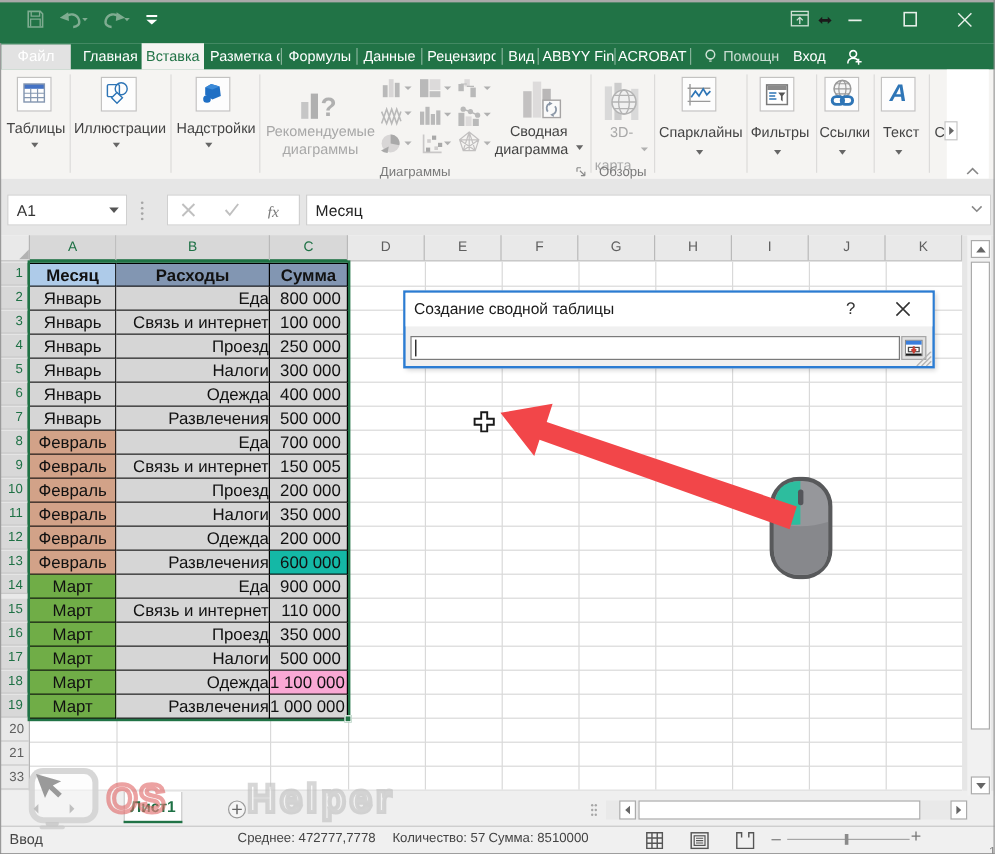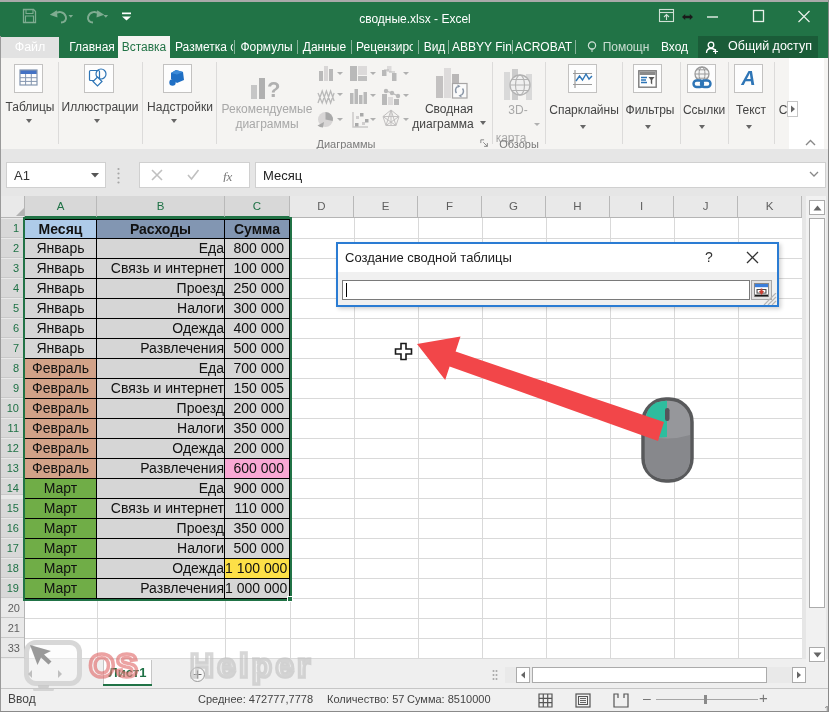--- a/index.html
+++ b/index.html
@@ -51,21 +51,20 @@
 #rightedge { left:828px; top:0; width:1px; height:712px; background:#8a8a8a; }
 #bottomedge { left:0; top:711px; width:829px; height:1px; background:#8a8a8a; }
 #leftedge { left:0; top:36px; width:1px; height:676px; background:#9a9a9a; }
 </style>
 </head>
 <body>
 <div id="app">
 
 <div class="abs" id="titlebar"></div>
 <div class="abs" id="topline"></div>
-<div class="abs" id="title">сводные.xlsx - Excel</div>
 <svg class="abs" id="qat" style="left:20px;top:6px;" width="120" height="22" viewBox="0 0 120 22">
   <g stroke="#7fac91" fill="none" stroke-width="1.3">
     <path d="M3.5 3.5 h10 l2 2 v11 h-12 z"></path>
     <path d="M6 3.5 v4 h7 v-4 M5.5 16 v-6 h8 v6" stroke-width="1.1"></path>
   </g>
   <g stroke="#7fac91" fill="none" stroke-width="2">
     <path d="M34.5 8.5 C38 4.5 44 5.5 45.8 10.5 C47 14.5 44 16.5 41 16.5"></path>
     <path d="M79.5 8.5 C76 4.5 70 5.5 68.2 10.5 C67 14.5 70 16.5 73 16.5"></path>
   </g>
   <g fill="#7fac91">
@@ -104,21 +103,20 @@
 <div class="tab" style="left:356px;width:57px;overflow:hidden;">Рецензиро</div>
 <div class="tabdiv" style="left:418px;top:40px;"></div>
 <div class="tab" style="left:422px;width:25px;">Вид</div>
 <div class="tabdiv" style="left:448px;top:40px;"></div>
 <div class="tab" style="left:452px;width:56px;">ABBYY Fin</div>
 <div class="tabdiv" style="left:512px;top:40px;"></div>
 <div class="tab" style="left:515px;width:55px;">ACROBAT</div>
 <div class="tabdiv" style="left:575px;top:40px;"></div>
 <div class="tab" style="left:600px;width:52px;opacity:0.75;">Помощн</div>
 <div class="tab" style="left:659px;width:31px;">Вход</div>
-<div class="tab" id="sharebox"><span style="margin-left:24px;">Общий доступ</span></div>
 <svg class="abs" style="left:585px;top:40px;" width="14" height="15" viewBox="0 0 14 15">
       <circle cx="7" cy="5.5" r="3.6" fill="none" stroke="#cfe0d5" stroke-width="1.2"></circle>
       <path d="M5.7 9 L8.3 9 M6 11 L8 11" stroke="#cfe0d5" stroke-width="1.1"></path>
     </svg>
 <svg class="abs" style="left:704px;top:41px;" width="16" height="14" viewBox="0 0 16 14">
       <circle cx="7" cy="4" r="2.8" fill="none" stroke="#fff" stroke-width="1.3"></circle>
       <path d="M2.5 12 C2.5 8.5 5 7.5 7 7.5 C9 7.5 10.5 8.3 11 9.5" fill="none" stroke="#fff" stroke-width="1.3"></path>
       <path d="M11.5 8 L11.5 13 M9 10.5 L14 10.5" stroke="#fff" stroke-width="1.2"></path>
     </svg>
 
@@ -438,36 +436,36 @@
 <div class="cell cL" style="left:97px;top:399px;width:128px;height:20px;background:#d6d6d6;">Проезд</div>
 <div class="cell cR" style="left:225px;top:399px;width:65px;height:20px;background:#d6d6d6;">200 000</div>
 <div class="cell cC" style="left:25px;top:419px;width:72px;height:20px;background:#d2a288;">Февраль</div>
 <div class="cell cL" style="left:97px;top:419px;width:128px;height:20px;background:#d6d6d6;">Налоги</div>
 <div class="cell cR" style="left:225px;top:419px;width:65px;height:20px;background:#d6d6d6;">350 000</div>
 <div class="cell cC" style="left:25px;top:439px;width:72px;height:20px;background:#d2a288;">Февраль</div>
 <div class="cell cL" style="left:97px;top:439px;width:128px;height:20px;background:#d6d6d6;">Одежда</div>
 <div class="cell cR" style="left:225px;top:439px;width:65px;height:20px;background:#d6d6d6;">200 000</div>
 <div class="cell cC" style="left:25px;top:459px;width:72px;height:20px;background:#d2a288;">Февраль</div>
 <div class="cell cL" style="left:97px;top:459px;width:128px;height:20px;background:#d6d6d6;">Развлечения</div>
-<div class="cell cR" style="left:225px;top:459px;width:65px;height:20px;background:#f9a8d4;">600 000</div>
+<div class="cell cR" style="left:225px;top:459px;width:65px;height:20px;background:#14b8a6;">600 000</div>
 <div class="cell cC" style="left:25px;top:479px;width:72px;height:20px;background:#70ad47;">Март</div>
 <div class="cell cL" style="left:97px;top:479px;width:128px;height:20px;background:#d6d6d6;">Еда</div>
 <div class="cell cR" style="left:225px;top:479px;width:65px;height:20px;background:#d6d6d6;">900 000</div>
 <div class="cell cC" style="left:25px;top:499px;width:72px;height:20px;background:#70ad47;">Март</div>
 <div class="cell cL" style="left:97px;top:499px;width:128px;height:20px;background:#d6d6d6;">Связь и интернет</div>
 <div class="cell cR" style="left:225px;top:499px;width:65px;height:20px;background:#d6d6d6;">110 000</div>
 <div class="cell cC" style="left:25px;top:519px;width:72px;height:20px;background:#70ad47;">Март</div>
 <div class="cell cL" style="left:97px;top:519px;width:128px;height:20px;background:#d6d6d6;">Проезд</div>
 <div class="cell cR" style="left:225px;top:519px;width:65px;height:20px;background:#d6d6d6;">350 000</div>
 <div class="cell cC" style="left:25px;top:539px;width:72px;height:20px;background:#70ad47;">Март</div>
 <div class="cell cL" style="left:97px;top:539px;width:128px;height:20px;background:#d6d6d6;">Налоги</div>
 <div class="cell cR" style="left:225px;top:539px;width:65px;height:20px;background:#d6d6d6;">500 000</div>
 <div class="cell cC" style="left:25px;top:559px;width:72px;height:20px;background:#70ad47;">Март</div>
 <div class="cell cL" style="left:97px;top:559px;width:128px;height:20px;background:#d6d6d6;">Одежда</div>
-<div class="cell cR" style="left:225px;top:559px;width:65px;height:20px;background:#fde047;">1 100 000</div>
+<div class="cell cR" style="left:225px;top:559px;width:65px;height:20px;background:#f9a8d4;">1 100 000</div>
 <div class="cell cC" style="left:25px;top:579px;width:72px;height:20px;background:#70ad47;">Март</div>
 <div class="cell cL" style="left:97px;top:579px;width:128px;height:20px;background:#d6d6d6;">Развлечения</div>
 <div class="cell cR" style="left:225px;top:579px;width:65px;height:20px;background:#d6d6d6;">1 000 000</div>
 <div class="abs" style="left:23px;top:217px;width:269px;height:384px;border:2px solid #217346;"></div>
 <div class="abs" style="left:287px;top:596px;width:6px;height:6px;background:#217346;border:1px solid #fff;"></div>
 </div>
 
 <div id="overlays" style="position:absolute;left:0;top:0;width:0;height:0;z-index:50;">
 
 <div class="abs" style="left:336px;top:242px;width:443px;height:65px;background:#f0f0f0;border:2px solid #2b7cd3;box-shadow:2px 2px 4px rgba(0,0,0,0.18);"></div>
@@ -513,21 +511,21 @@
 </svg>
 <svg class="abs" style="left:26px;top:669px;" width="38" height="10" viewBox="0 0 38 10">
         <g fill="rgba(185,185,185,0.9)">
           <path d="M6 1 L2 5 L6 9 z"></path>
           <path d="M32 1 L36 5 L32 9 z"></path>
         </g>
       </svg>
 <div class="abs" style="left:38px;top:685px;width:11px;height:4px;background:rgba(200,200,200,0.85);border-radius:0 0 3px 3px;"></div>
 <div class="abs" style="left:33px;top:688px;width:21px;height:3px;background:rgba(200,200,200,0.7);border-radius:2px;"></div>
 <div class="abs" style="left:89px;top:647px;font-size:33px;font-weight:bold;letter-spacing:1px;color:rgba(255,255,255,0.3);-webkit-text-stroke:3.5px rgba(222,95,95,0.58);">OS</div>
-<div class="abs" style="left:150px;top:647px;font-size:33px;font-weight:bold;letter-spacing:3.5px;color:rgba(255,255,255,0.25);padding-left:40px;-webkit-text-stroke:3.5px rgba(190,190,190,0.62);">Helper</div>
+<div class="abs" style="left:166px;top:647px;font-size:33px;font-weight:bold;letter-spacing:3.5px;color:rgba(255,255,255,0.25);padding-left:40px;-webkit-text-stroke:3.5px rgba(190,190,190,0.62);">Helper</div>
 </div>
 
 <div class="abs" id="vsb"></div>
 <div class="abs" id="tabbar"></div>
 <div class="abs" id="statusbar"></div>
 <div id="bottom-content">
 
 <div class="abs" style="left:806px;top:196px;width:20px;height:467px;background:#f1f1f1;"></div>
 <div class="abs" style="left:809px;top:200px;width:16px;height:15px;background:#fff;border:1px solid #ababab;"></div>
 <svg class="abs" style="left:813px;top:205px;" width="9" height="6" viewBox="0 0 9 6">

